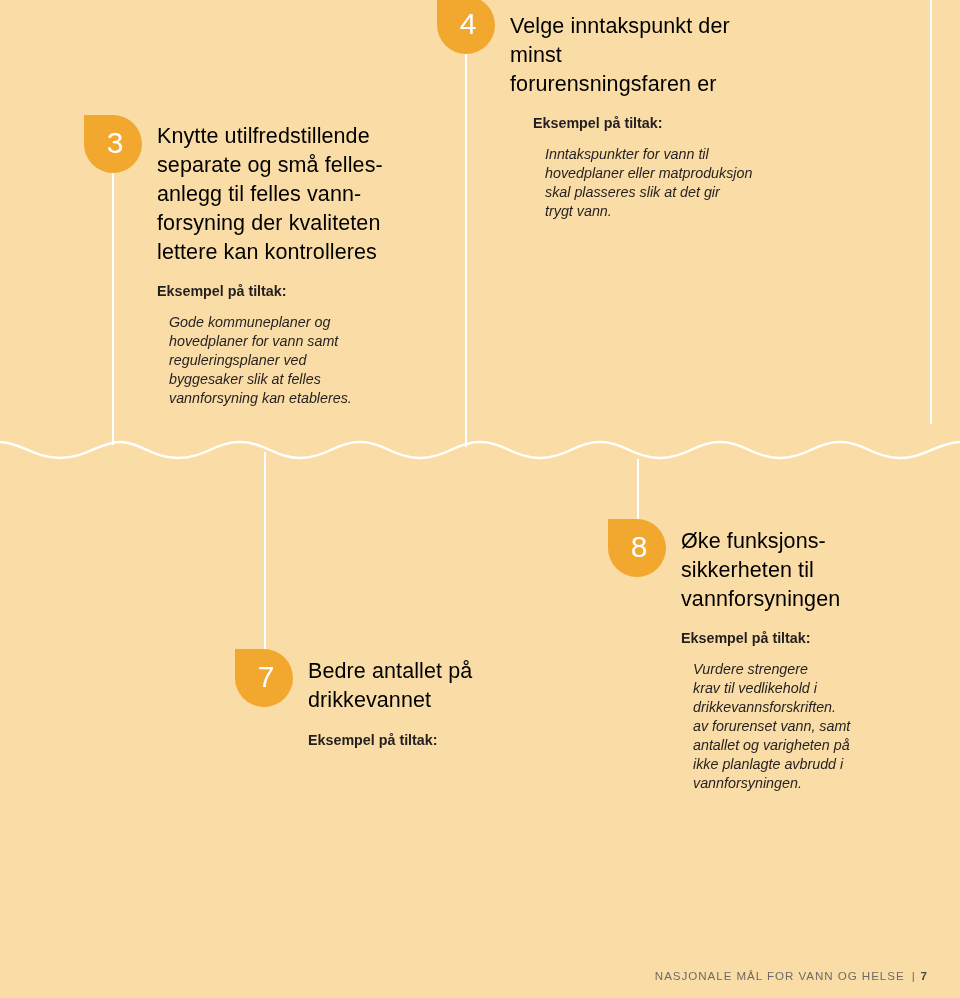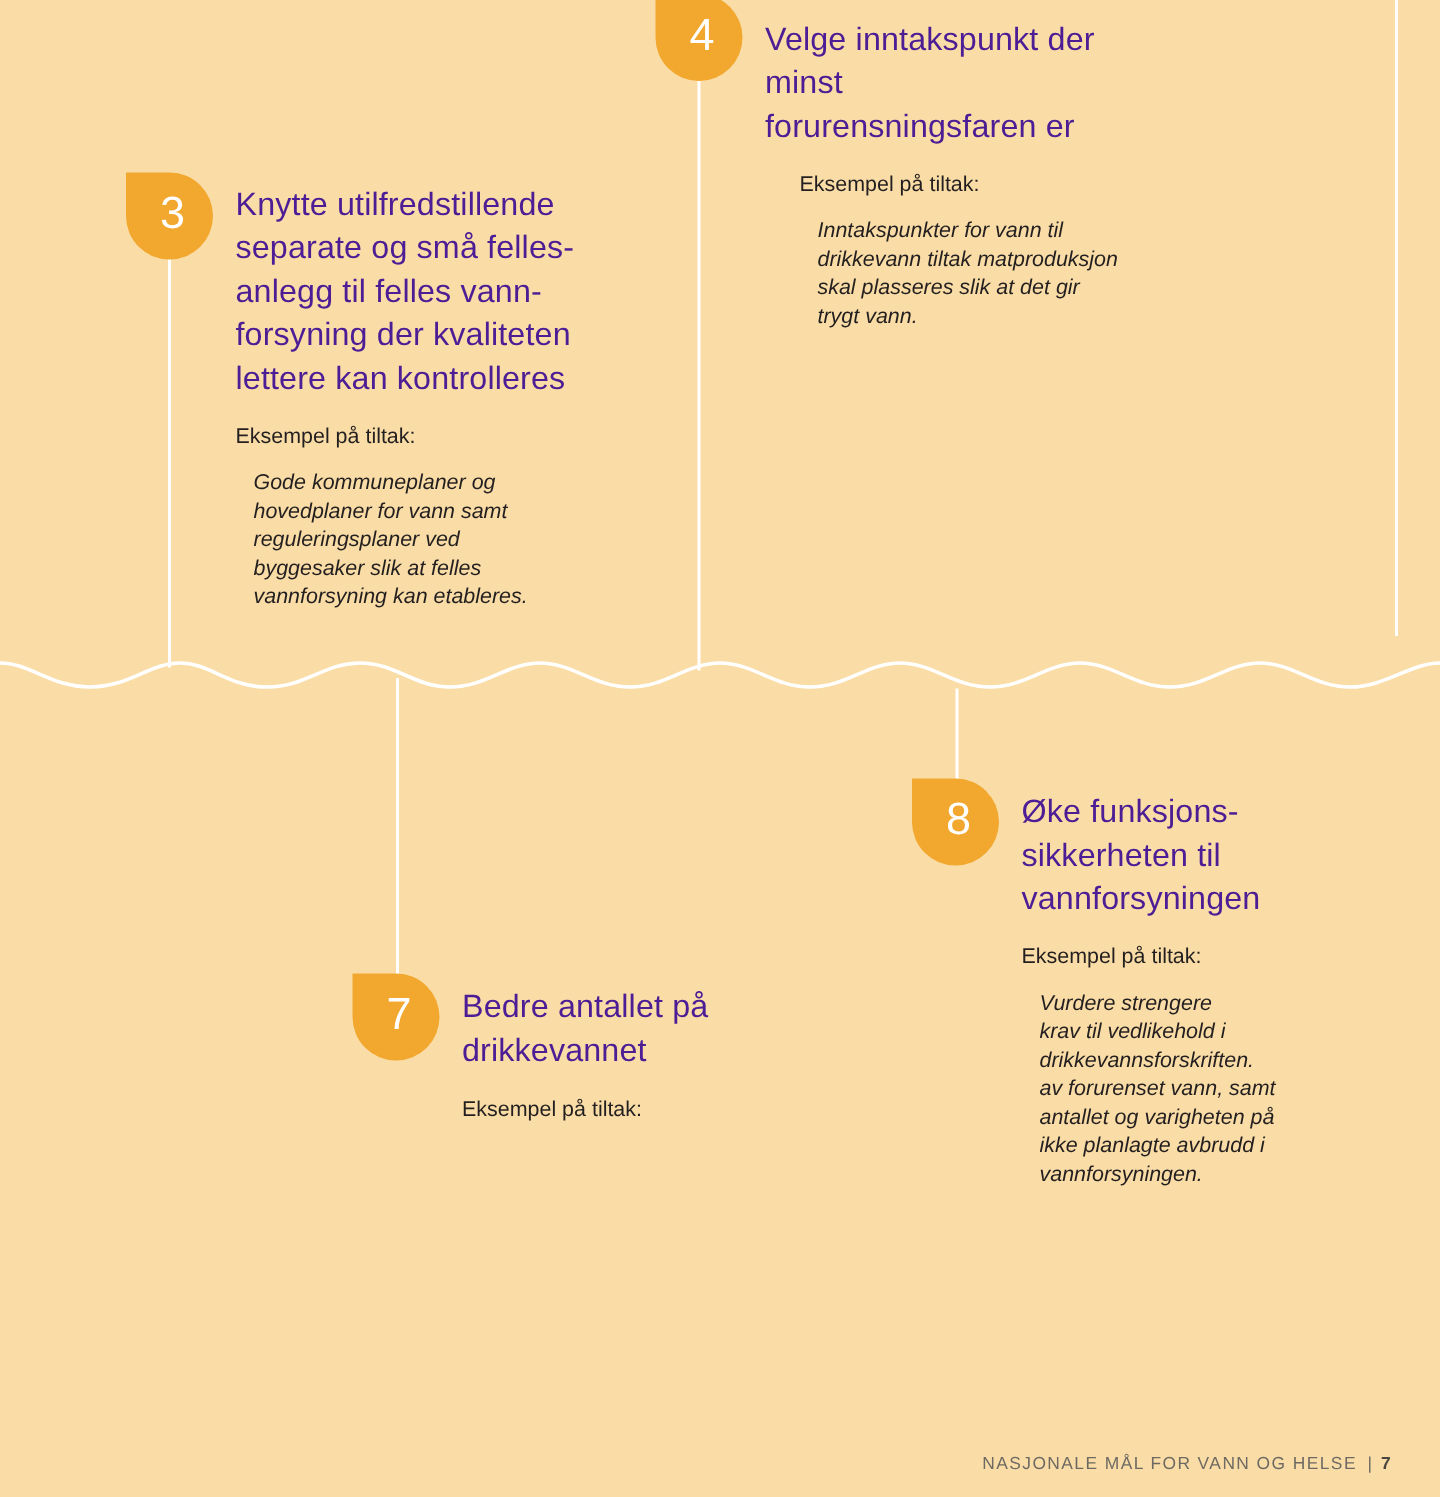--- a/index.html
+++ b/index.html
@@ -56,29 +56,29 @@
     letter-spacing: 0;
   }
   .pin span { display: block; transform: translate(2px, -1px); }
 
   
   .block { position: absolute; }
 
   .heading {
     font-size: 21.5px;
     line-height: 29px;
-    color: #4c1d95;
+    color: #000000;
     font-weight: 400;
     margin: 0 0 0 0;
     letter-spacing: 0.1px;
   }
   .example-label {
     font-size: 14.3px;
     line-height: 19px;
-    font-weight: normal;
+    font-weight: bold;
     color: #231f20;
     margin: 0;
   }
   .example-body {
     font-size: 14.3px;
     line-height: 19px;
     font-style: italic;
     color: #231f20;
     margin: 12px;
   }
@@ -148,21 +148,21 @@
     <div class="heading">
       <div>Velge inntakspunkt der</div>
       <div>minst</div>
       <div>forurensningsfaren er</div>
     </div>
   </div>
   <div class="block" style="left:533px; top:114px; width:280px;">
     <p class="example-label">Eksempel på tiltak:</p>
     <div class="example-body">
       <div>Inntakspunkter for vann til</div>
-      <div>drikkevann tiltak matproduksjon</div>
+      <div>hovedplaner eller matproduksjon</div>
       <div>skal plasseres slik at det gir</div>
       <div>trygt vann.</div>
     </div>
   </div>
 
   <div class="pin" style="left:608px; top:519px;">
     <span>8</span>
   </div>
   <div class="block" style="left:681px; top:527px; width:250px;">
     <div class="heading">

